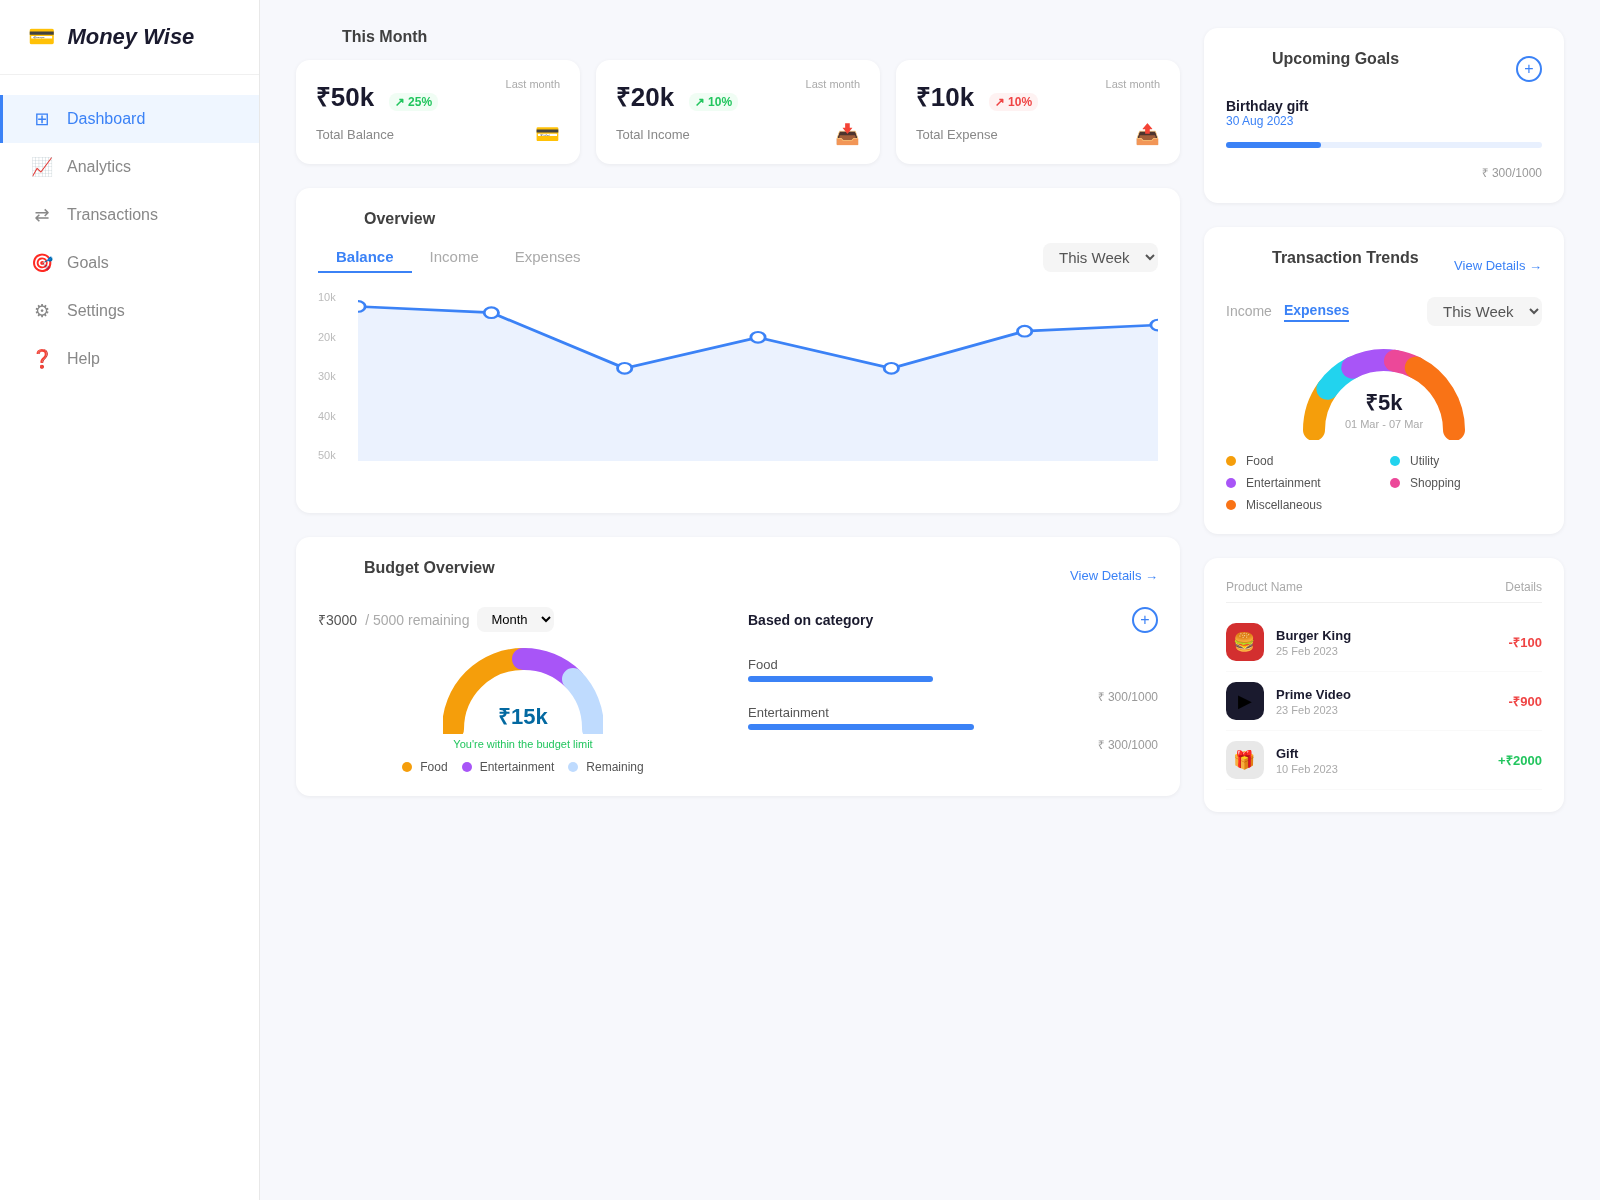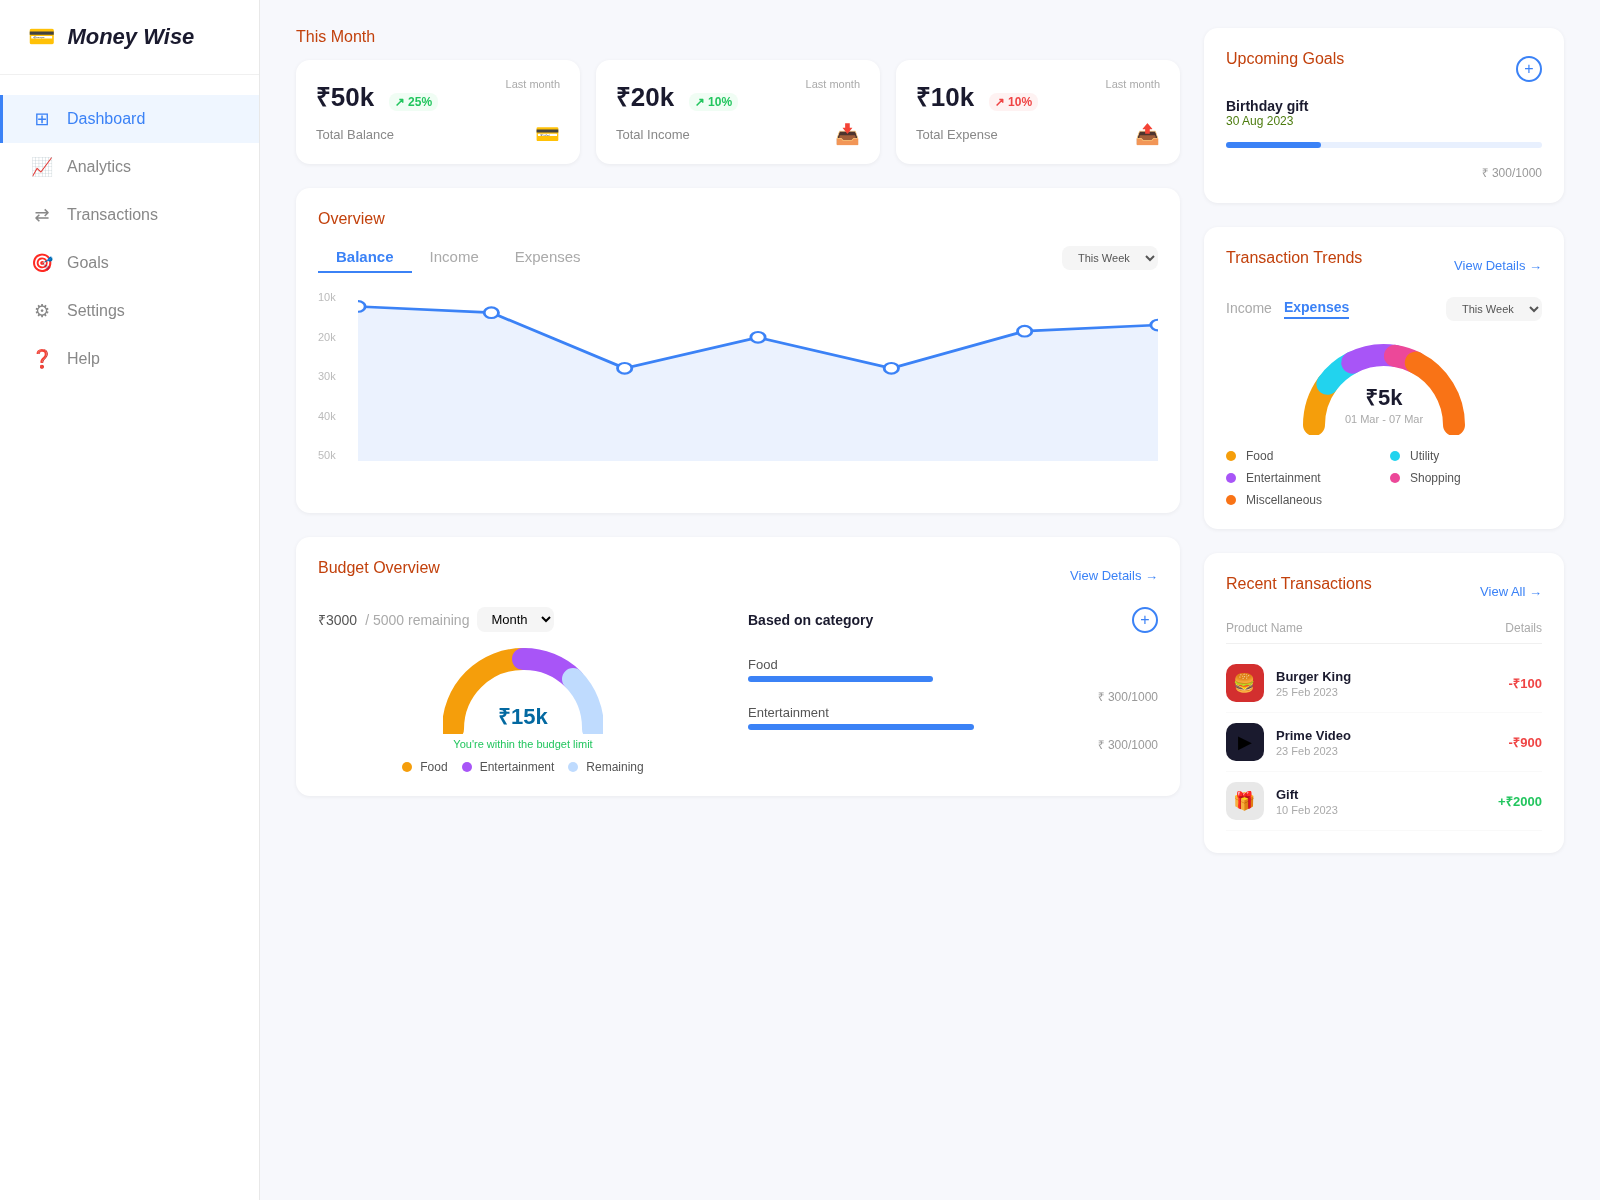--- a/index.html
+++ b/index.html
@@ -34,21 +34,21 @@
     .header-greeting { flex: 1; }
     .header-hello { font-size: 26px; font-weight: 700; color: #1a1a2e; }
     .header-sub { color: #22c55e; font-size: 13px; margin-top: 2px; }
     .header-actions { display: flex; align-items: center; gap: 18px; }
     .notif-icon { font-size: 22px; color: #555; cursor: pointer; }
     .avatar { width: 42px; height: 42px; border-radius: 50%; background: #c8a882; overflow: hidden; display: flex; align-items: center; justify-content: center; font-size: 18px; }
 
     .content { padding: 28px 36px; display: grid; grid-template-columns: 1fr 360px; gap: 24px; }
 
     
-    .section-title { font-size: 16px; font-weight: 400; color: #c2410c; margin-bottom: 14px; }
+    .section-title { font-size: 16px; font-weight: 700; color: #404040; margin-bottom: 14px; margin-left: 46px; }
     .cards-row { display: grid; grid-template-columns: 1fr 1fr 1fr; gap: 16px; margin-bottom: 24px; }
     .card {
       background: #fff; border-radius: 14px; padding: 18px 20px;
       box-shadow: 0 1px 4px rgba(0,0,0,0.06);
     }
     .card-amount { font-size: 26px; font-weight: 700; color: #1a1a2e; }
     .card-badge {
       display: inline-flex; align-items: center; gap: 3px; font-size: 12px;
       font-weight: 600; padding: 2px 6px; border-radius: 8px; margin-left: 10px;
     }
@@ -58,21 +58,21 @@
     .card-icon { font-size: 20px; }
     .card-top { display: flex; align-items: flex-start; justify-content: space-between; }
     .card-top-right { display: flex; flex-direction: column; align-items: flex-end; gap: 2px; }
     .last-month { font-size: 11px; color: #aaa; }
 
     
     .overview-card { background: #fff; border-radius: 14px; padding: 22px; box-shadow: 0 1px 4px rgba(0,0,0,0.06); margin-bottom: 24px; }
     .overview-tabs { display: flex; align-items: center; gap: 0; margin-bottom: 18px; }
     .overview-tab { font-size: 15px; color: #aaa; cursor: pointer; padding: 6px 18px; border-bottom: 2px solid transparent; }
     .overview-tab.active { color: #3b82f6; border-bottom-color: #3b82f6; font-weight: 600; }
-    .week-select { margin-left: auto; background: #f5f5f5; border: none; border-radius: 8px; padding: 5px 12px; font-size: 11px; cursor: pointer; color: #555; }
+    .week-select { margin-left: auto; background: #f5f5f5; border: none; border-radius: 8px; padding: 5px 12px; font-size: 15px; cursor: pointer; color: #555; }
     .chart-area { width: 100%; height: 200px; position: relative; }
     .chart-labels-y { position: absolute; left: 0; top: 0; bottom: 30px; display: flex; flex-direction: column-reverse; justify-content: space-between; font-size: 11px; color: #bbb; width: 36px; }
     .chart-main { position: absolute; left: 40px; right: 0; top: 0; bottom: 30px; }
     .chart-svg { width: 100%; height: 100%; }
     .chart-x-labels { display: flex; justify-content: space-around; font-size: 11px; color: #bbb; position: absolute; bottom: 0; left: 40px; right: 0; }
 
     
     .budget-card { background: #fff; border-radius: 14px; padding: 22px; box-shadow: 0 1px 4px rgba(0,0,0,0.06); }
     .budget-header { display: flex; align-items: center; justify-content: space-between; margin-bottom: 16px; }
     .view-details { color: #3b82f6; font-size: 13px; cursor: pointer; text-decoration: none; }
@@ -94,21 +94,21 @@
     .add-btn { width: 26px; height: 26px; border-radius: 50%; border: 2px solid #3b82f6; color: #3b82f6; background: none; cursor: pointer; font-size: 16px; display: flex; align-items: center; justify-content: center; }
 
     
     .right-col { display: flex; flex-direction: column; gap: 24px; }
 
     
     .goals-card { background: #fff; border-radius: 14px; padding: 22px; box-shadow: 0 1px 4px rgba(0,0,0,0.06); }
     .goals-header { display: flex; align-items: flex-end; justify-content: space-between; margin-bottom: 16px; }
     .goal-item { display: flex; flex-direction: column; gap: 14px; }
     .goal-name { font-size: 14px; font-weight: 600; color: #1a1a2e; }
-    .goal-date { font-size: 12px; color: #4d7c0f; }
+    .goal-date { font-size: 12px; color: #3b82f6; }
     .goal-bar-bg { height: 6px; border-radius: 4px; background: #e8f0fe; width: 100%; }
     .goal-bar { height: 6px; border-radius: 4px; background: #3b82f6; }
     .goal-amount { font-size: 12px; color: #999; text-align: right; margin-top: 2px; }
 
     
     .trends-card { background: #fff; border-radius: 14px; padding: 22px; box-shadow: 0 1px 4px rgba(0,0,0,0.06); }
     .trends-header { display: flex; align-items: center; justify-content: space-between; margin-bottom: 16px; }
     .trends-tabs { display: flex; gap: 12px; align-items: center; }
     .trend-tab { font-size: 14px; color: #aaa; cursor: pointer; padding-bottom: 2px; }
     .trend-tab.active { color: #3b82f6; border-bottom: 2px solid #3b82f6; font-weight: 600; }
@@ -391,24 +391,20 @@
               <span>Shopping</span>
             </div>
             <div class="legend-item">
               <span class="legend-dot" style="background:#f97316"></span>
               <span>Miscellaneous</span>
             </div>
           </div>
       </div>
 
       <div class="recent-card">
-        <div class="recent-header">
-          <span class="section-title">Recent Transactions</span>
-          <a class="view-details">View All →</a>
-        </div>
         <div class="transactions-table">
           <div class="t-header">
             <span>Product Name</span>
             <span>Details</span>
           </div>
           <div id="transactions-list">
               <div class="t-row">
     <div class="t-logo" style="background:#d32f2f">🍔</div>
     <div class="t-info">
       <div class="t-name">Burger King</div>

